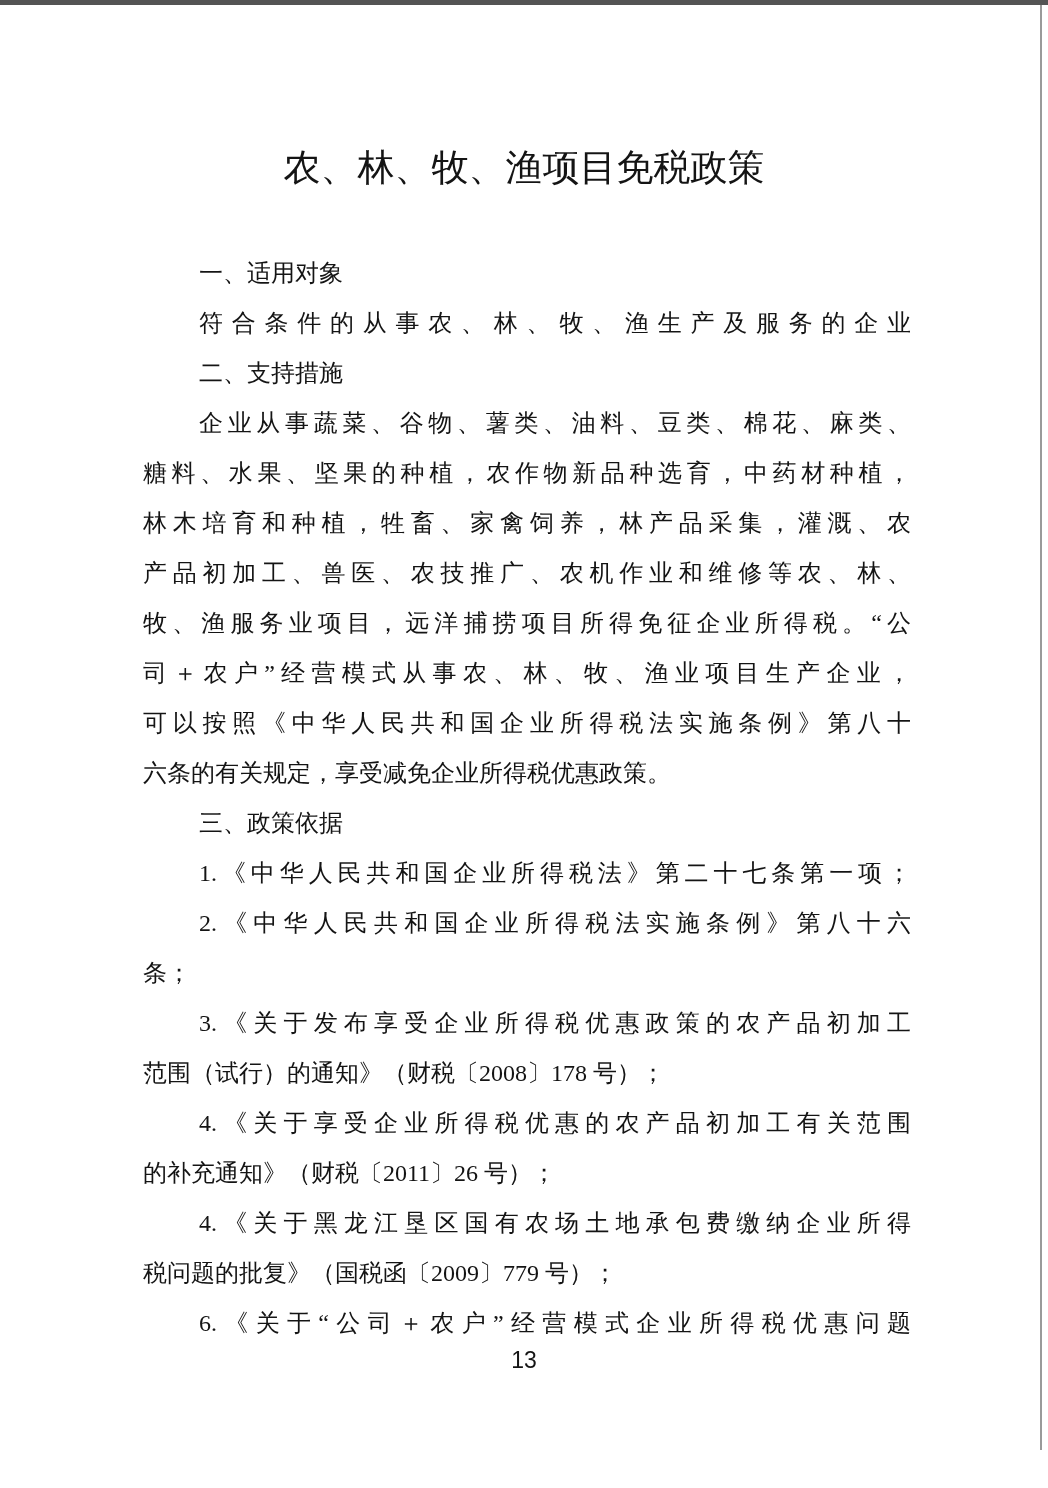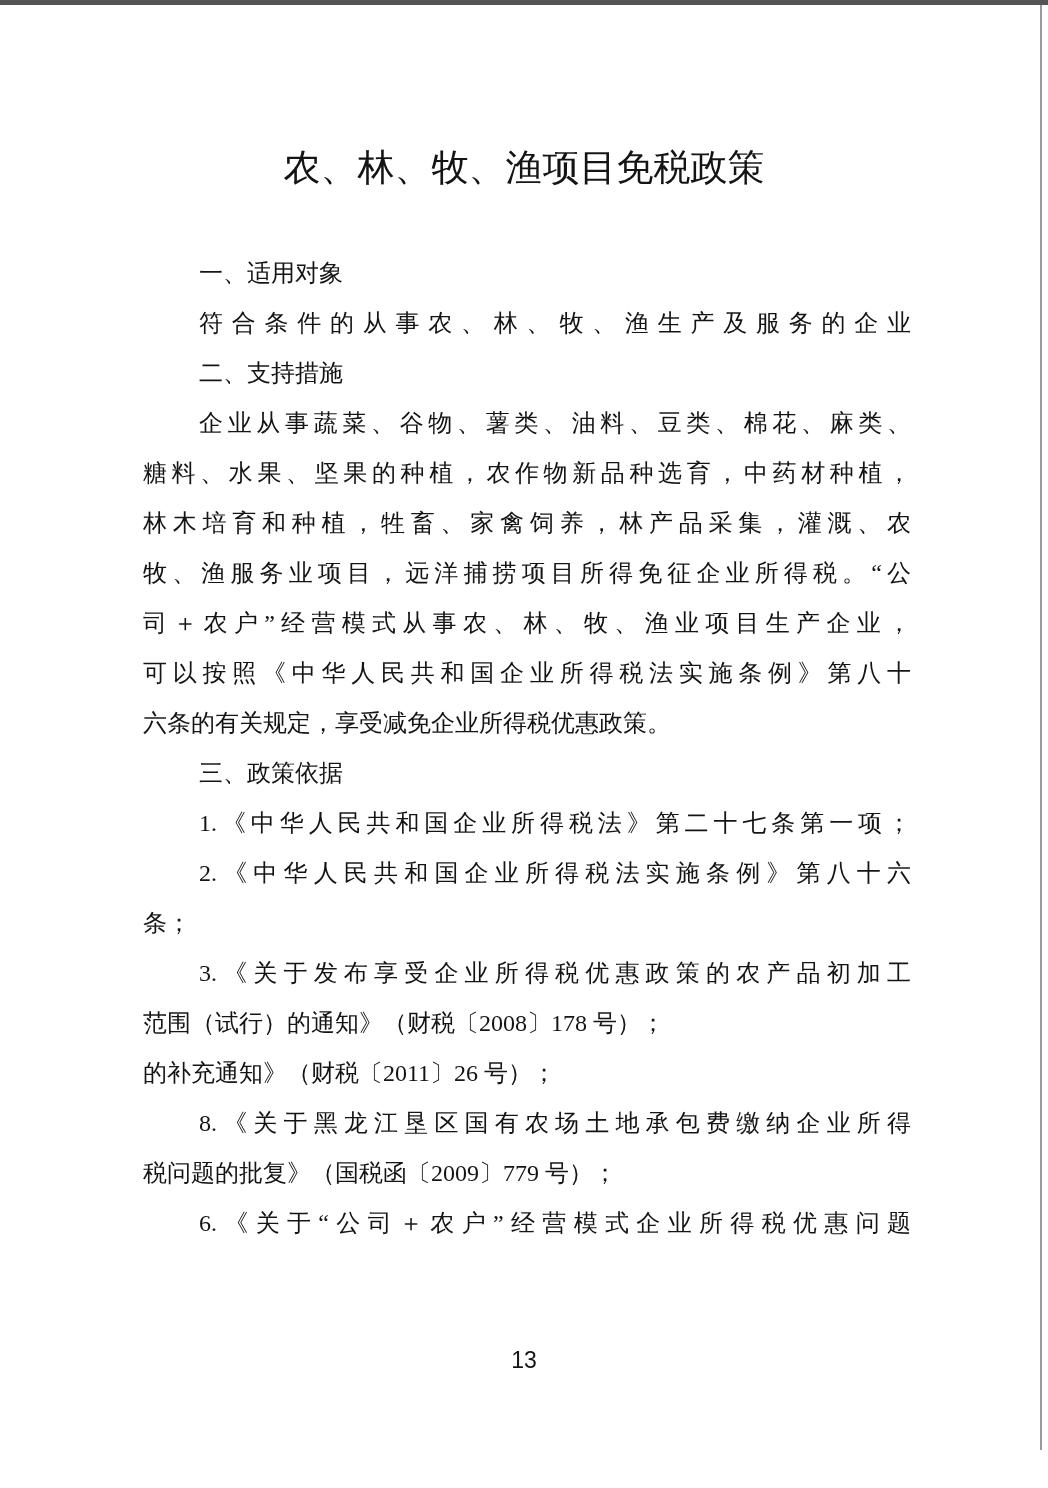--- a/index.html
+++ b/index.html
@@ -68,29 +68,31 @@
 
 <h1 class="doc-title">农、林、牧、渔项目免税政策</h1>
 
 <div class="doc-body" id="body-lines">
     <div class="line indent">一、适用对象</div>
     <div class="line indent flush">符合条件的从事农、林、牧、渔生产及服务的企业</div>
     <div class="line indent">二、支持措施</div>
     <div class="line indent flush">企业从事蔬菜、谷物、薯类、油料、豆类、棉花、麻类、</div>
     <div class="line flush">糖料、水果、坚果的种植，农作物新品种选育，中药材种植，</div>
     <div class="line flush">林木培育和种植，牲畜、家禽饲养，林产品采集，灌溉、农</div>
+    <div class="line flush">产品初加工、兽医、农技推广、农机作业和维修等农、林、</div>
     <div class="line flush">牧、渔服务业项目，远洋捕捞项目所得免征企业所得税。“公</div>
     <div class="line flush">司＋农户”经营模式从事农、林、牧、渔业项目生产企业，</div>
     <div class="line flush">可以按照《中华人民共和国企业所得税法实施条例》第八十</div>
     <div class="line">六条的有关规定，享受减免企业所得税优惠政策。</div>
     <div class="line indent">三、政策依据</div>
     <div class="line indent flush">1.《中华人民共和国企业所得税法》第二十七条第一项；</div>
     <div class="line indent flush">2.《中华人民共和国企业所得税法实施条例》第八十六</div>
     <div class="line">条；</div>
     <div class="line indent flush">3.《关于发布享受企业所得税优惠政策的农产品初加工</div>
     <div class="line">范围（试行）的通知》（财税〔2008〕178 号）；</div>
+    <div class="line indent flush">4.《关于享受企业所得税优惠的农产品初加工有关范围</div>
     <div class="line">的补充通知》（财税〔2011〕26 号）；</div>
-    <div class="line indent flush">8.《关于黑龙江垦区国有农场土地承包费缴纳企业所得</div>
+    <div class="line indent flush">4.《关于黑龙江垦区国有农场土地承包费缴纳企业所得</div>
     <div class="line">税问题的批复》（国税函〔2009〕779 号）；</div>
     <div class="line indent flush">6.《关于“公司＋农户”经营模式企业所得税优惠问题</div>
   </div>
 
 <div class="page-number">13</div>
 
 </body></html>

